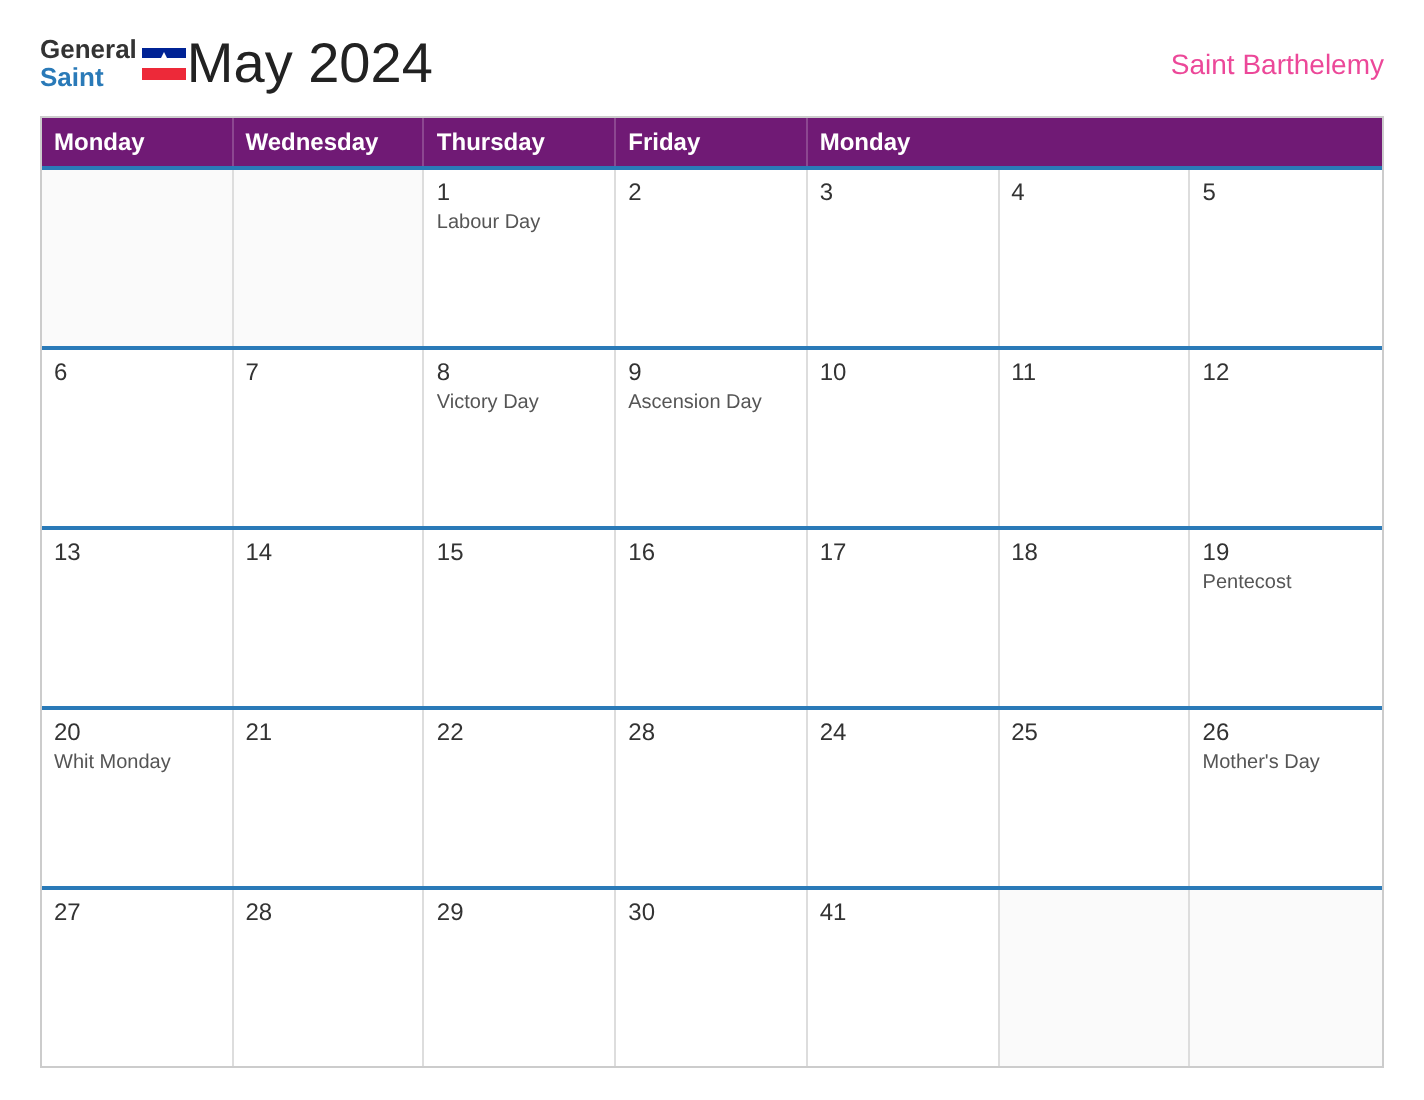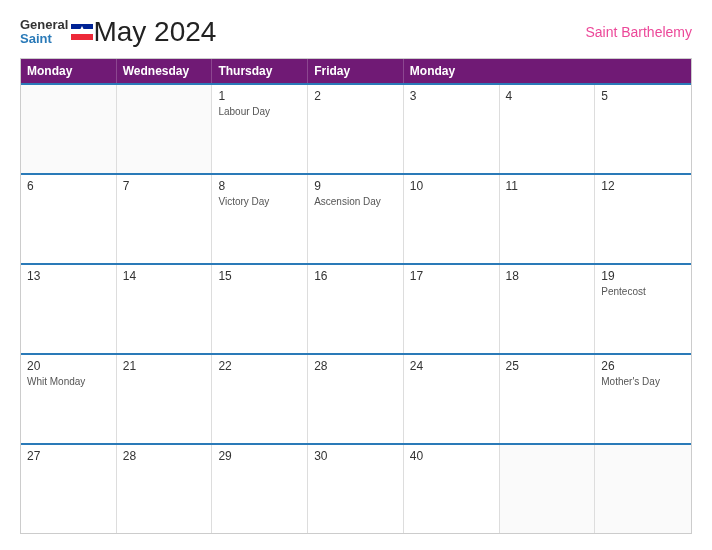--- a/index.html
+++ b/index.html
@@ -240,20 +240,20 @@
           <div class="cal-cell">
             <span class="day-num">28</span>
           </div>
           <div class="cal-cell">
             <span class="day-num">29</span>
           </div>
           <div class="cal-cell">
             <span class="day-num">30</span>
           </div>
           <div class="cal-cell">
-            <span class="day-num">40</span>
+            <span class="day-num">41</span>
           </div>
           <div class="cal-cell empty"></div>
           <div class="cal-cell empty"></div>
         </div>
       </div>
   </div>
 </div>
 
 </body></html>

